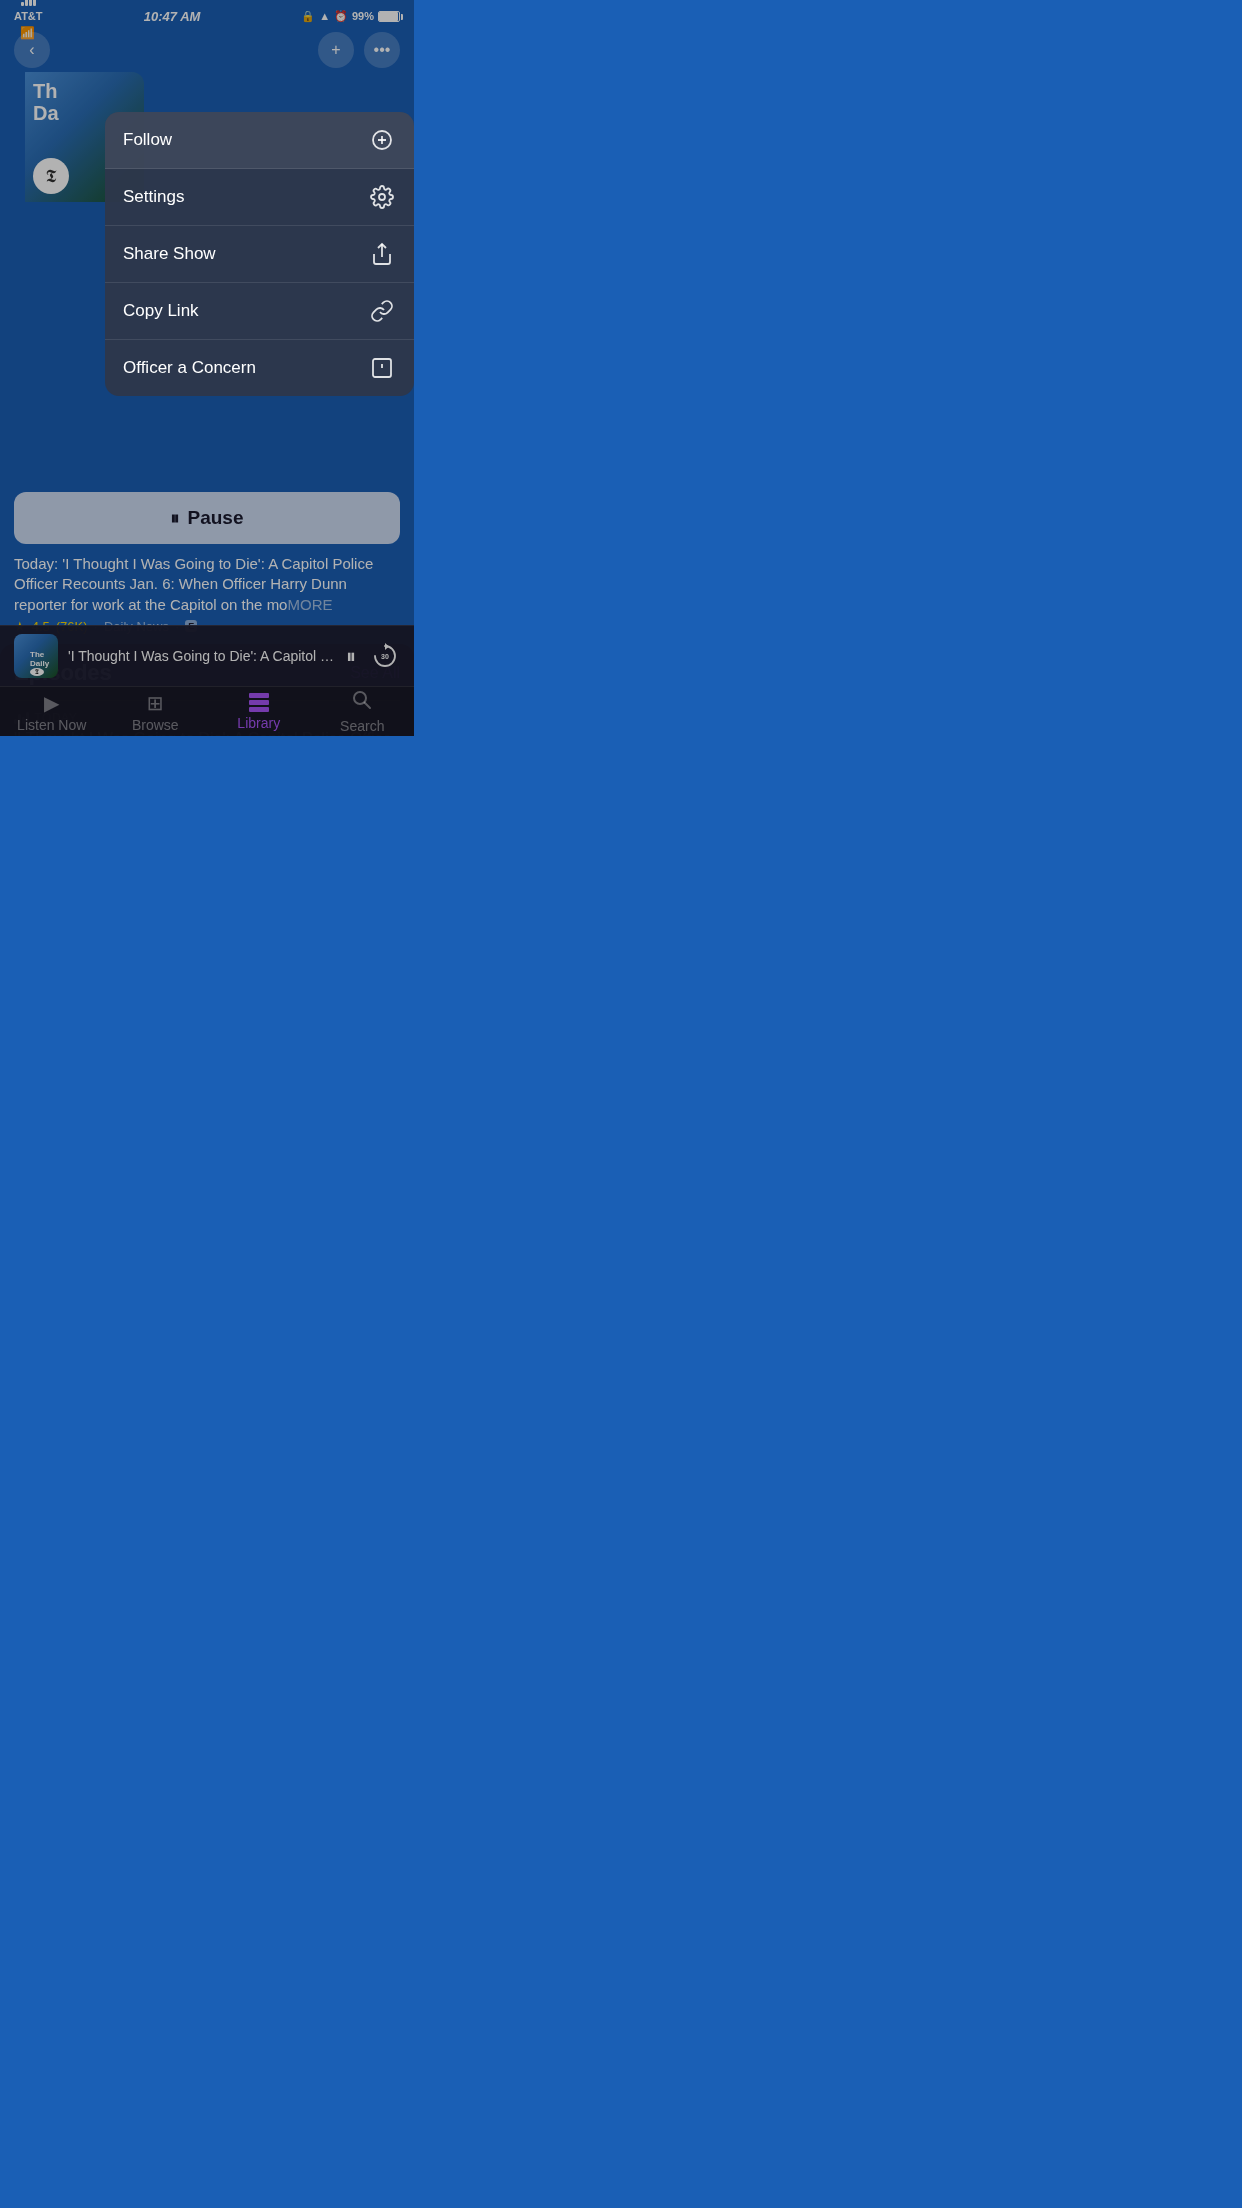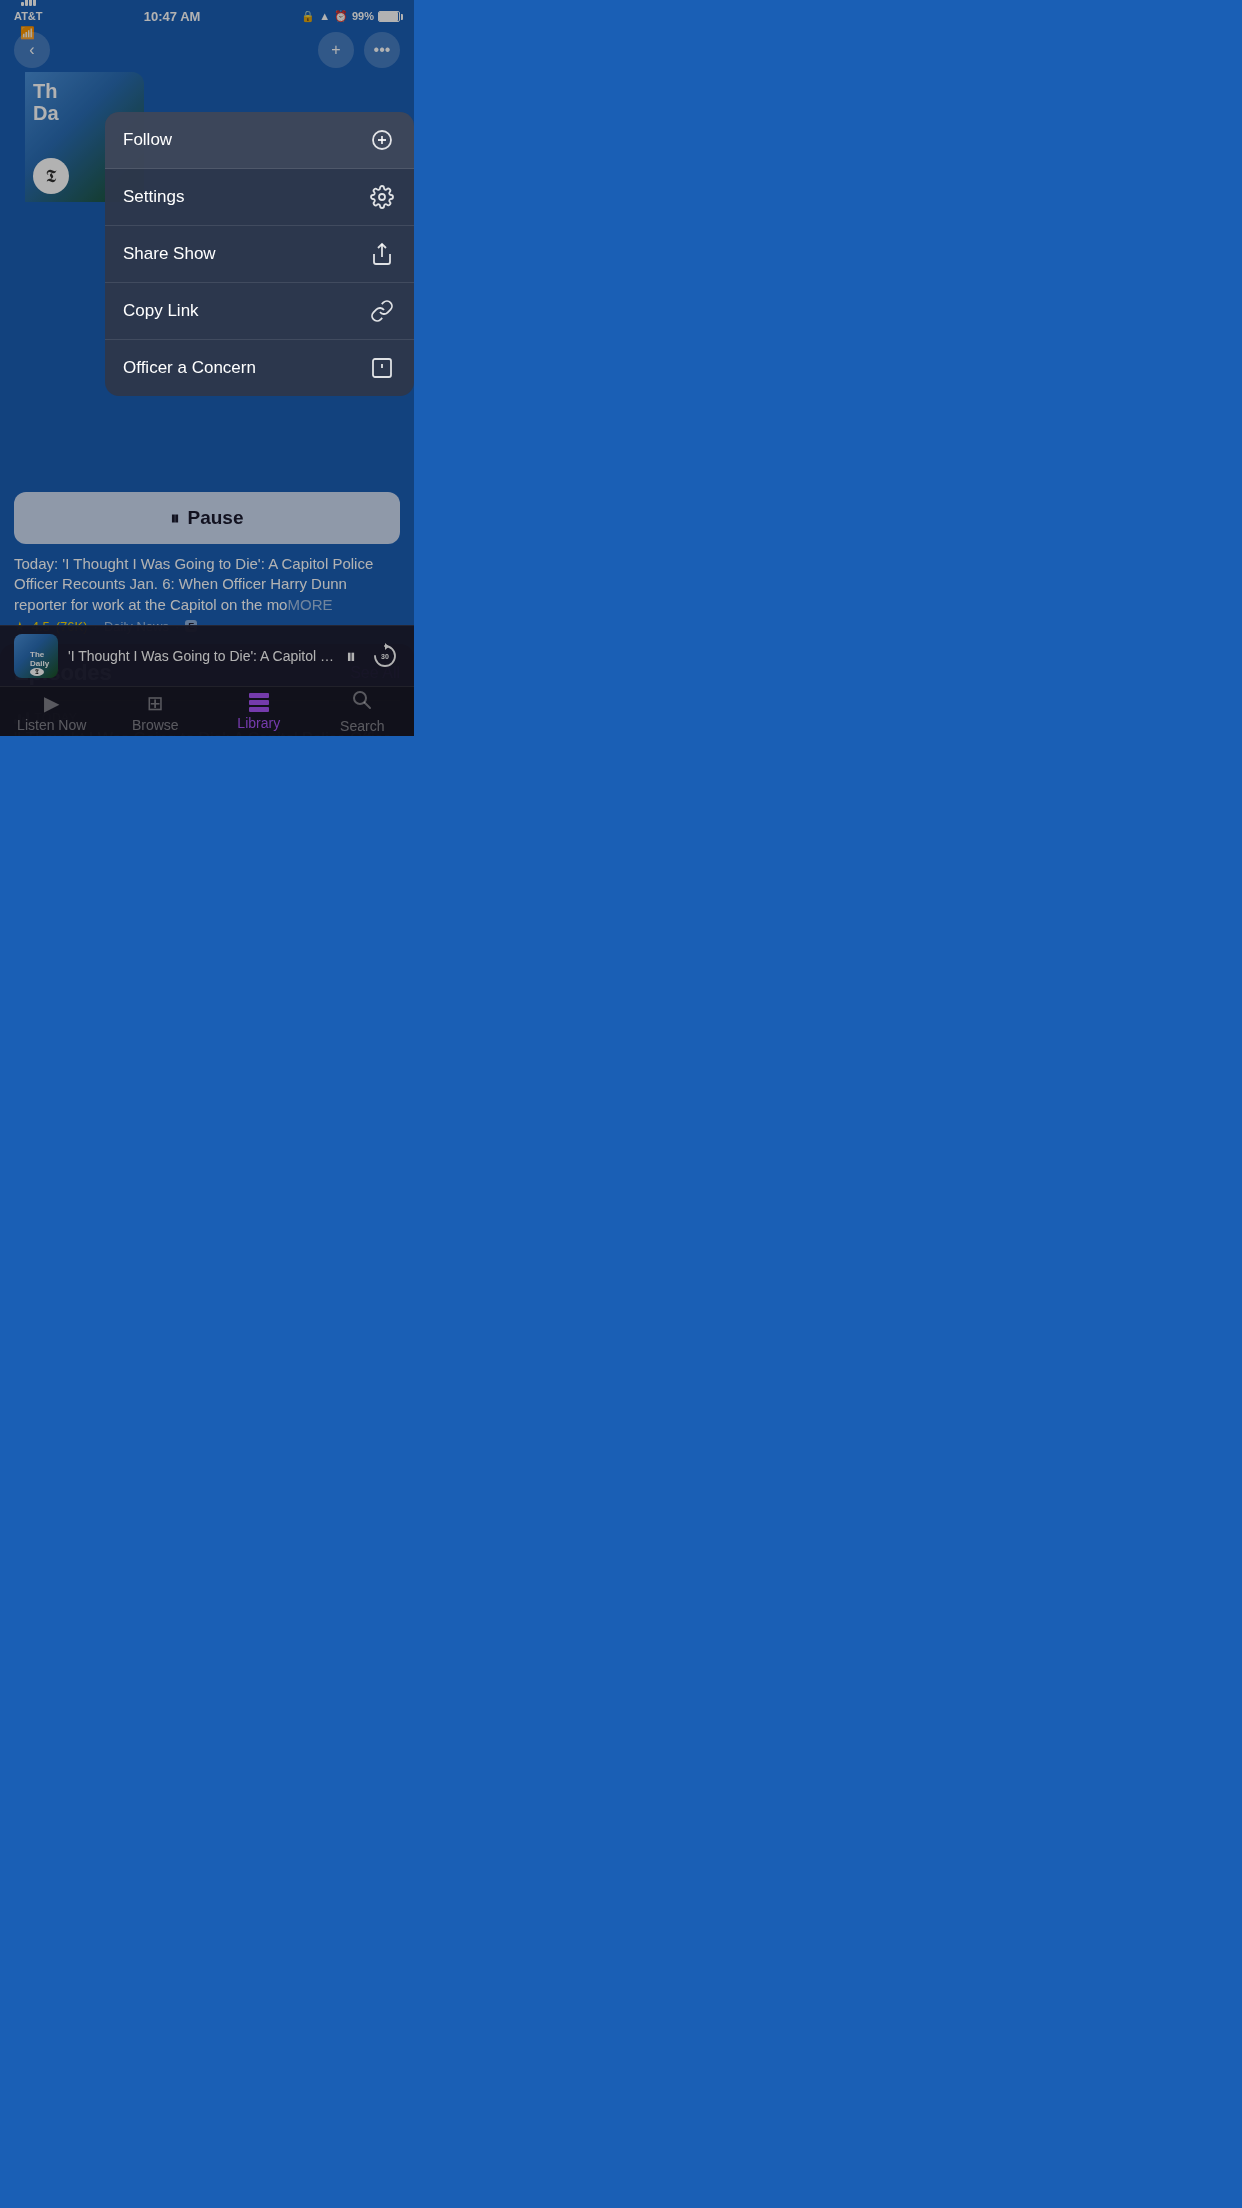--- a/index.html
+++ b/index.html
@@ -19,21 +19,21 @@
       display: flex;
       justify-content: space-between;
       align-items: center;
       padding: 4px 14px 0;
       height: 28px;
       color: white;
       font-size: 11px;
       font-weight: 600;
     }
     .status-left { display: flex; align-items: center; gap: 4px; flex-direction: column; }
-    .status-center { font-size: 13px; font-weight: 600; }
+    .status-center { font-size: 13px; font-weight: 600; font-style: italic; }
     .status-right { display: flex; align-items: center; gap: 4px; font-size: 11px; }
     .signal-bars { display: flex; align-items: flex-end; gap: 1px; }
     .signal-bars span { width: 3px; background: white; border-radius: 1px; }
     .signal-bars span:nth-child(1) { height: 4px; }
     .signal-bars span:nth-child(2) { height: 7px; }
     .signal-bars span:nth-child(3) { height: 10px; }
     .signal-bars span:nth-child(4) { height: 13px; }
     .wifi-icon { font-size: 12px; }
     .battery-container { display: flex; align-items: center; gap: 2px; }
     .battery { width: 22px; height: 11px; border: 1.5px solid white; border-radius: 2px; position: relative; }

